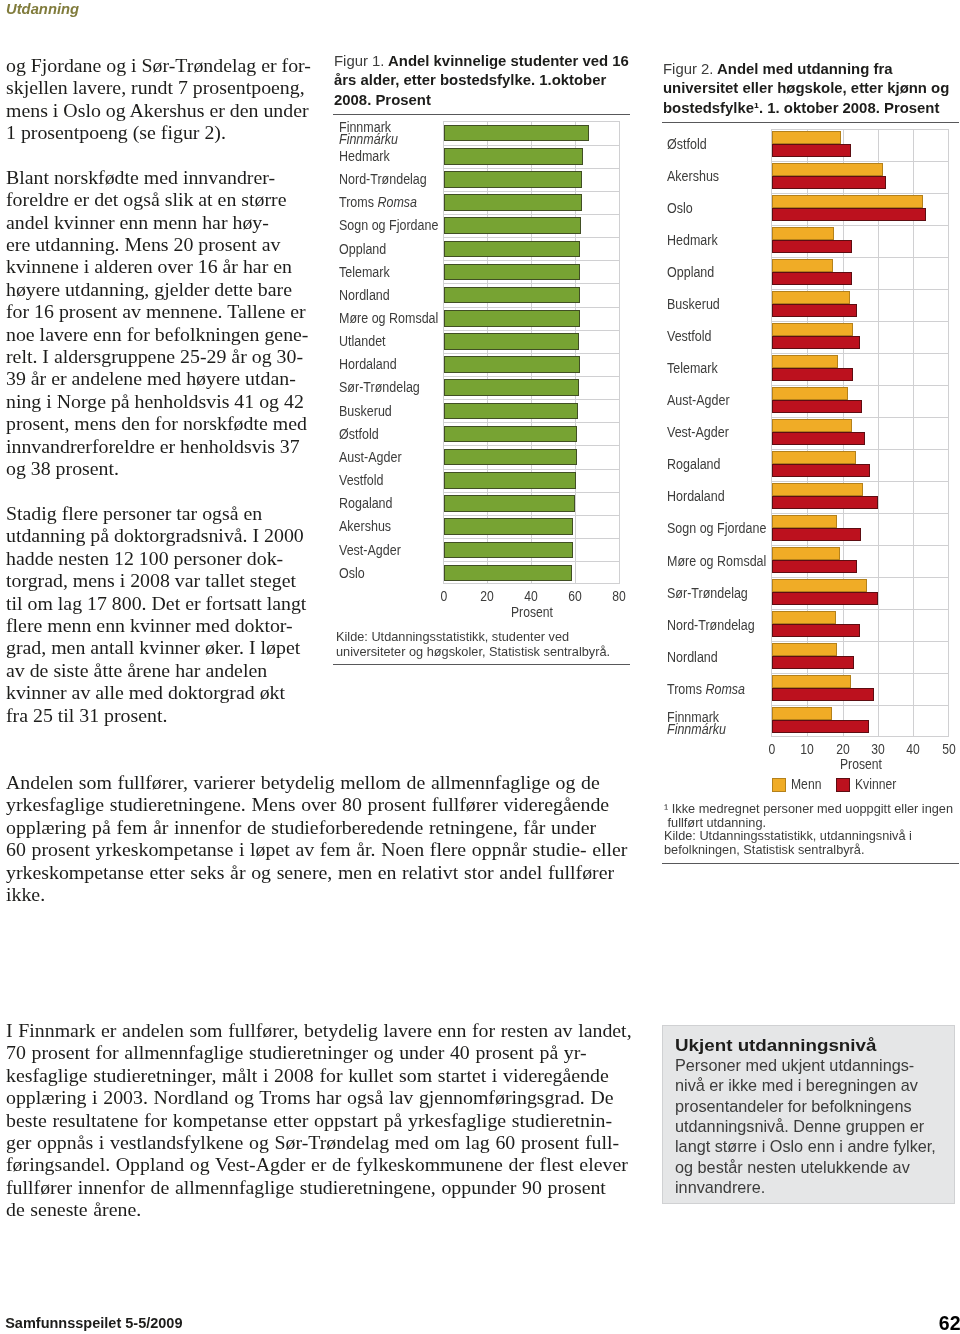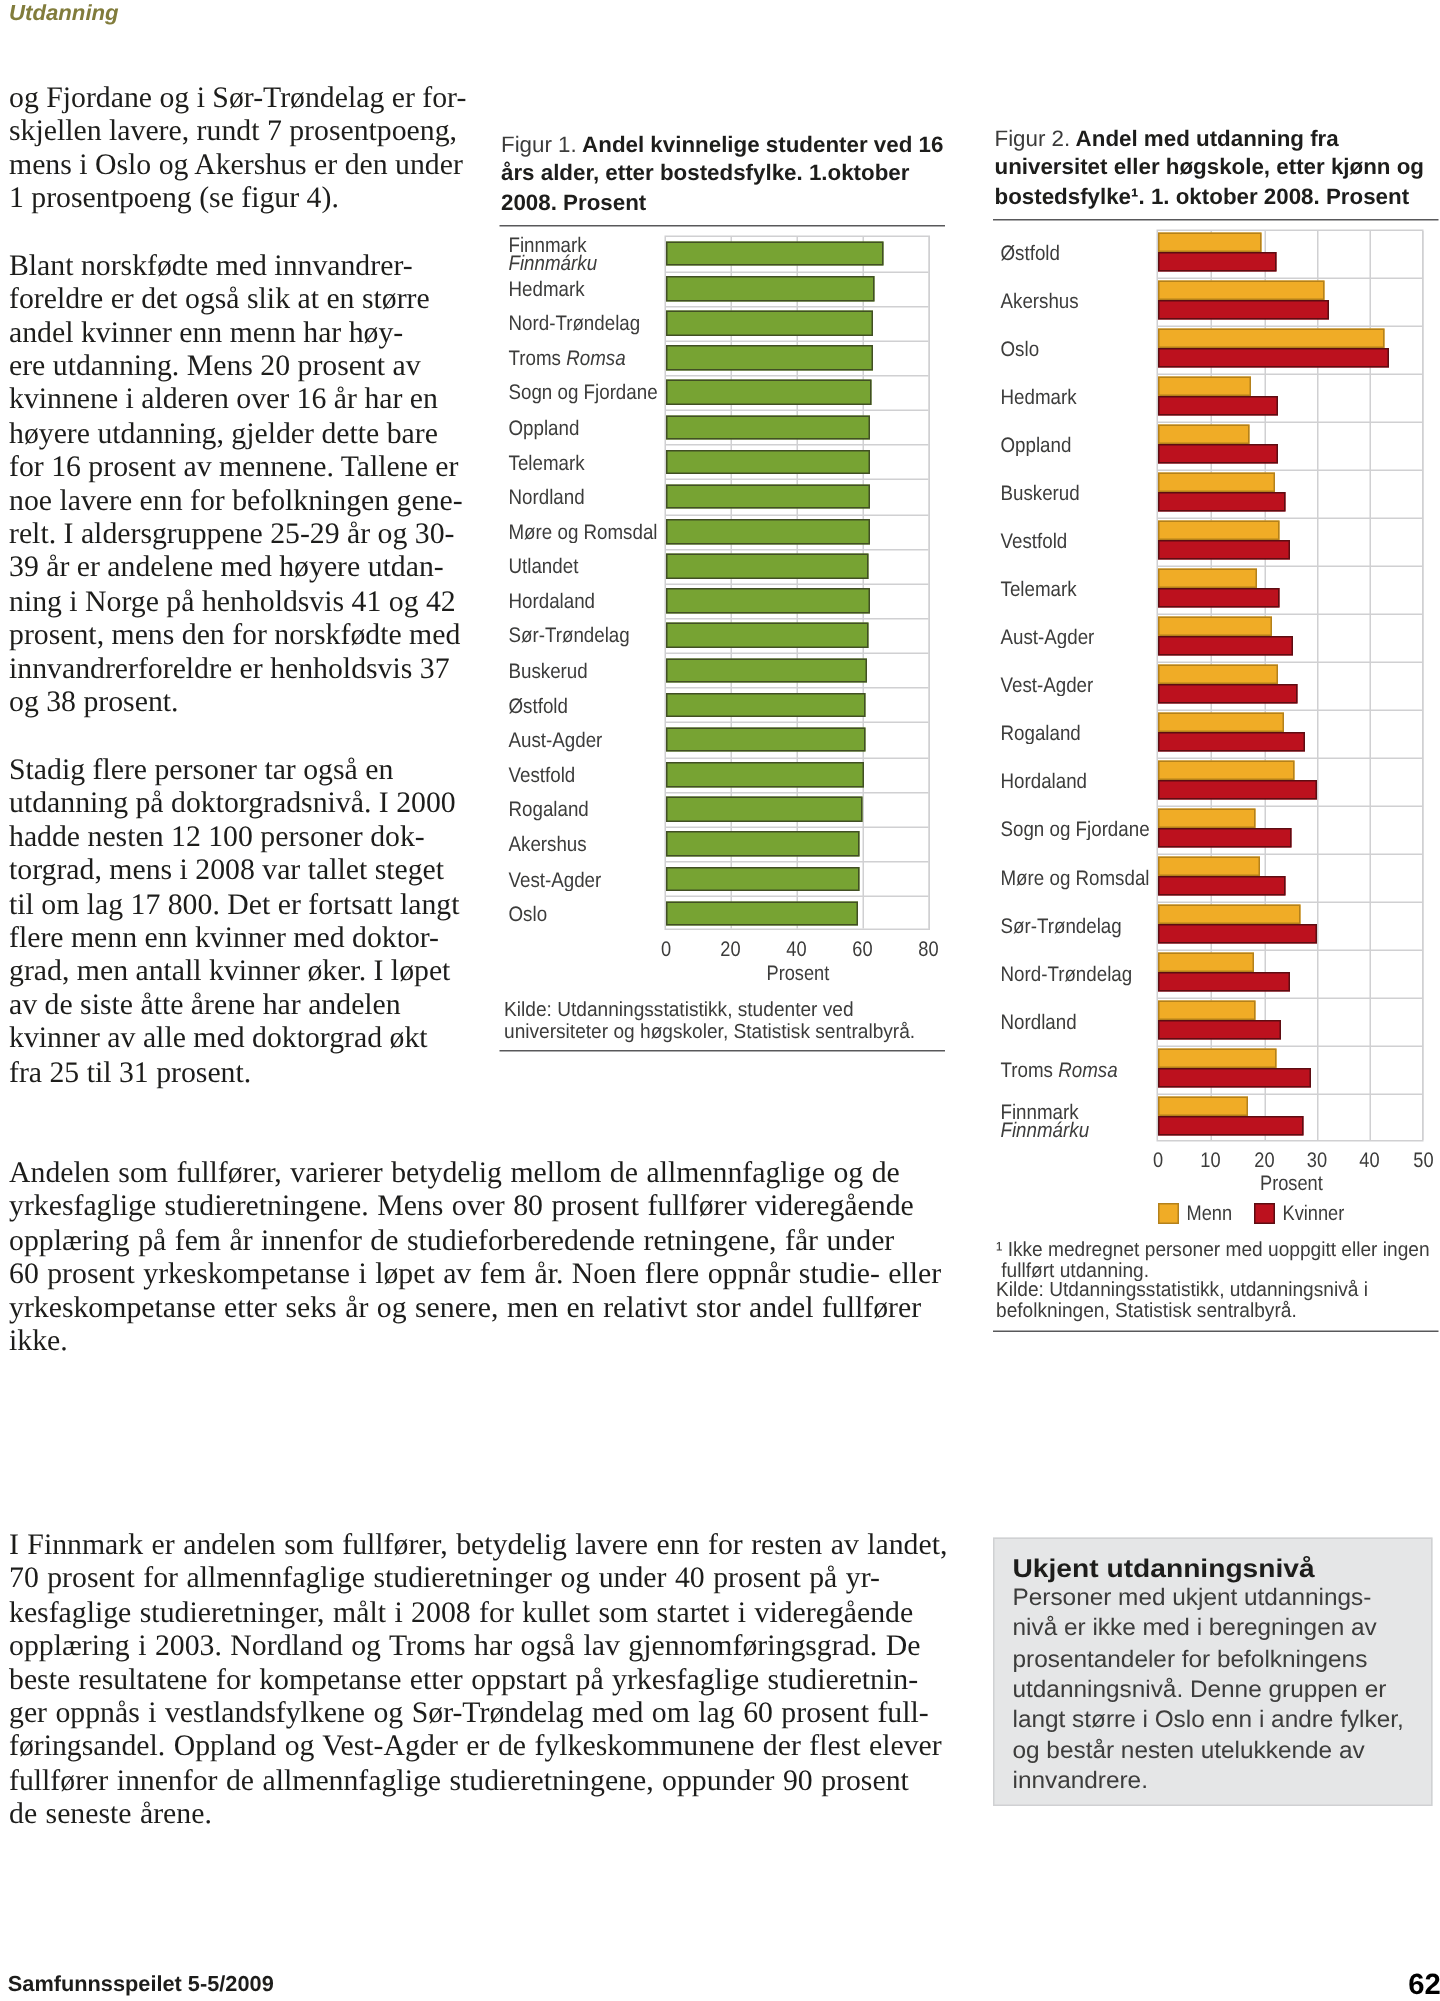--- a/index.html
+++ b/index.html
@@ -20,21 +20,21 @@
       color:#1d1d1b;}
   .body-col .p{margin:0;white-space:pre-line;}
   .body-col .gap{height:22.4px;}
   #left-col{left:6px;top:53.8px;width:330px;}
   #wide-col{left:6px;top:748.5px;width:660px;word-spacing:0.68px;}
   #wide-col2{left:6px;top:1018.9px;width:660px;word-spacing:0.68px;}
   .sec-head{font-family:"Liberation Sans",sans-serif;font-weight:bold;font-size:20px;
       line-height:21.2px;margin:2px 0 0 0;letter-spacing:0.32px;color:#1d1d1b;white-space:nowrap;}
 
   
-  .fig{position:absolute;font-family:"Liberation Sans",sans-serif;color:#3c3c3b;margin-top:36px;}
+  .fig{position:absolute;font-family:"Liberation Sans",sans-serif;color:#3c3c3b;}
   .fig-title{font-size:14.9px;line-height:19.4px;font-weight:bold;color:#1d1d1b;white-space:pre-line;}
   .fig-title .lead{font-weight:normal;color:#3c3c3b;}
   .fig-rule{position:absolute;height:0;border-top:1.7px solid #58585a;}
   .fig-src{position:absolute;font-size:13.5px;line-height:14.6px;transform:scaleX(0.944);transform-origin:0 0;color:#3c3c3b;white-space:pre-line;}
 
   .cat-label{position:absolute;font-size:14px;color:#3c3c3b;white-space:nowrap;
       font-family:"Liberation Sans",sans-serif;line-height:12.0px;
       transform:scaleX(0.893);transform-origin:0 0;}
   .cat-label i{font-style:italic;}
   .plot{position:absolute;box-sizing:border-box;background:#fff;border:1px solid #d0d0d2;}
@@ -70,21 +70,21 @@
 <body>
 
 <div class="page">
 
   <div class="abs" id="running-head">Utdanning</div>
 
   <div class="abs body-col" id="left-col">
     <div class="p">og Fjordane og i Sør-Trøndelag er for-
 skjellen lavere, rundt 7 prosentpoeng,
 mens i Oslo og Akershus er den under
-1 prosentpoeng (se figur 4).</div>
+1 prosentpoeng (se figur 2).</div>
     <div class="gap"></div>
     <div class="p">Blant norskfødte med innvandrer-
 foreldre er det også slik at en større
 andel kvinner enn menn har høy-
 ere utdanning. Mens 20 prosent av
 kvinnene i alderen over 16 år har en
 høyere utdanning, gjelder dette bare
 for 16 prosent av mennene. Tallene er
 noe lavere enn for befolkningen gene-
 relt. I aldersgruppene 25-29 år og 30-
@@ -204,21 +204,21 @@
         <div class="tick" style="left:177.3px;top:536.3px;">40</div>
         <div class="tick" style="left:221.15px;top:536.3px;">60</div>
         <div class="tick" style="left:265px;top:536.3px;">80</div>
         <div class="axis-title" style="left:177.3px;top:551.9px;">Prosent</div>
       </div>
     <div class="fig-src" id="fig1-src" style="left:2.3px;top:578px;width:320px;">Kilde: Utdanningsstatistikk, studenter ved
 universiteter og høgskoler, Statistisk sentralbyrå.</div>
     <div class="fig-rule" style="left:-1px;top:612.3px;width:297px;"></div>
   </div>
 
-  <div class="fig" id="fig2" style="left:663px;top:48px;width:292px;height:800px;">
+  <div class="fig" id="fig2" style="left:663px;top:60px;width:292px;height:800px;">
     <div class="fig-title"><span class="lead">Figur 2.</span> <span>Andel med utdanning fra
 universitet eller høgskole, etter kjønn og
 bostedsfylke¹. 1. oktober 2008. Prosent</span></div>
     <div class="fig-rule" style="left:-1px;top:61.9px;width:296.8px;"></div>
     <div id="fig2-body">
         <div class="plot" style="left:108.1px;top:68.5px;width:178.4px;height:608.3px;">
           <div class="gl" style="left:35.28px;"></div>
           <div class="gl" style="left:70.56px;"></div>
           <div class="gl" style="left:105.84px;"></div>
           <div class="gl" style="left:141.12px;"></div>

